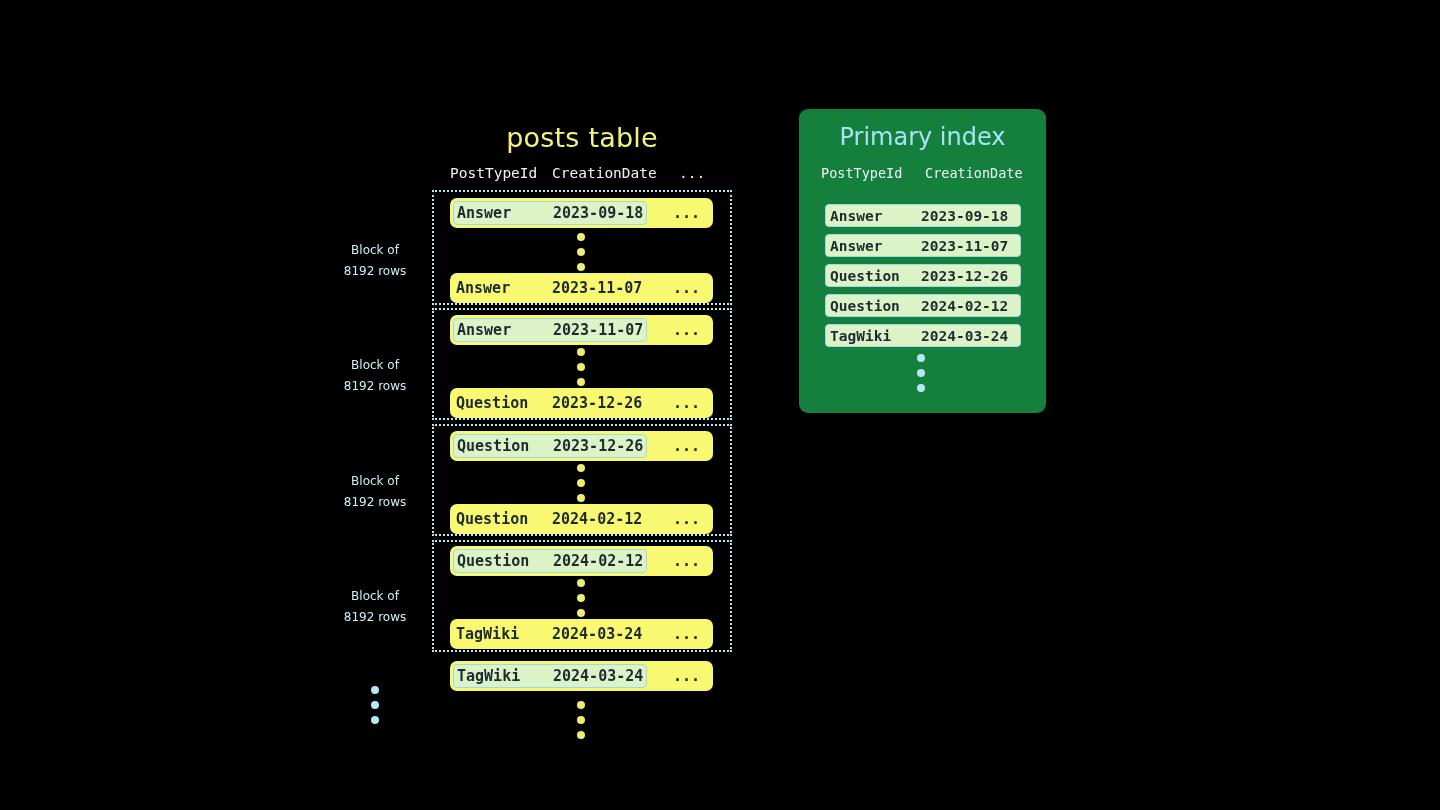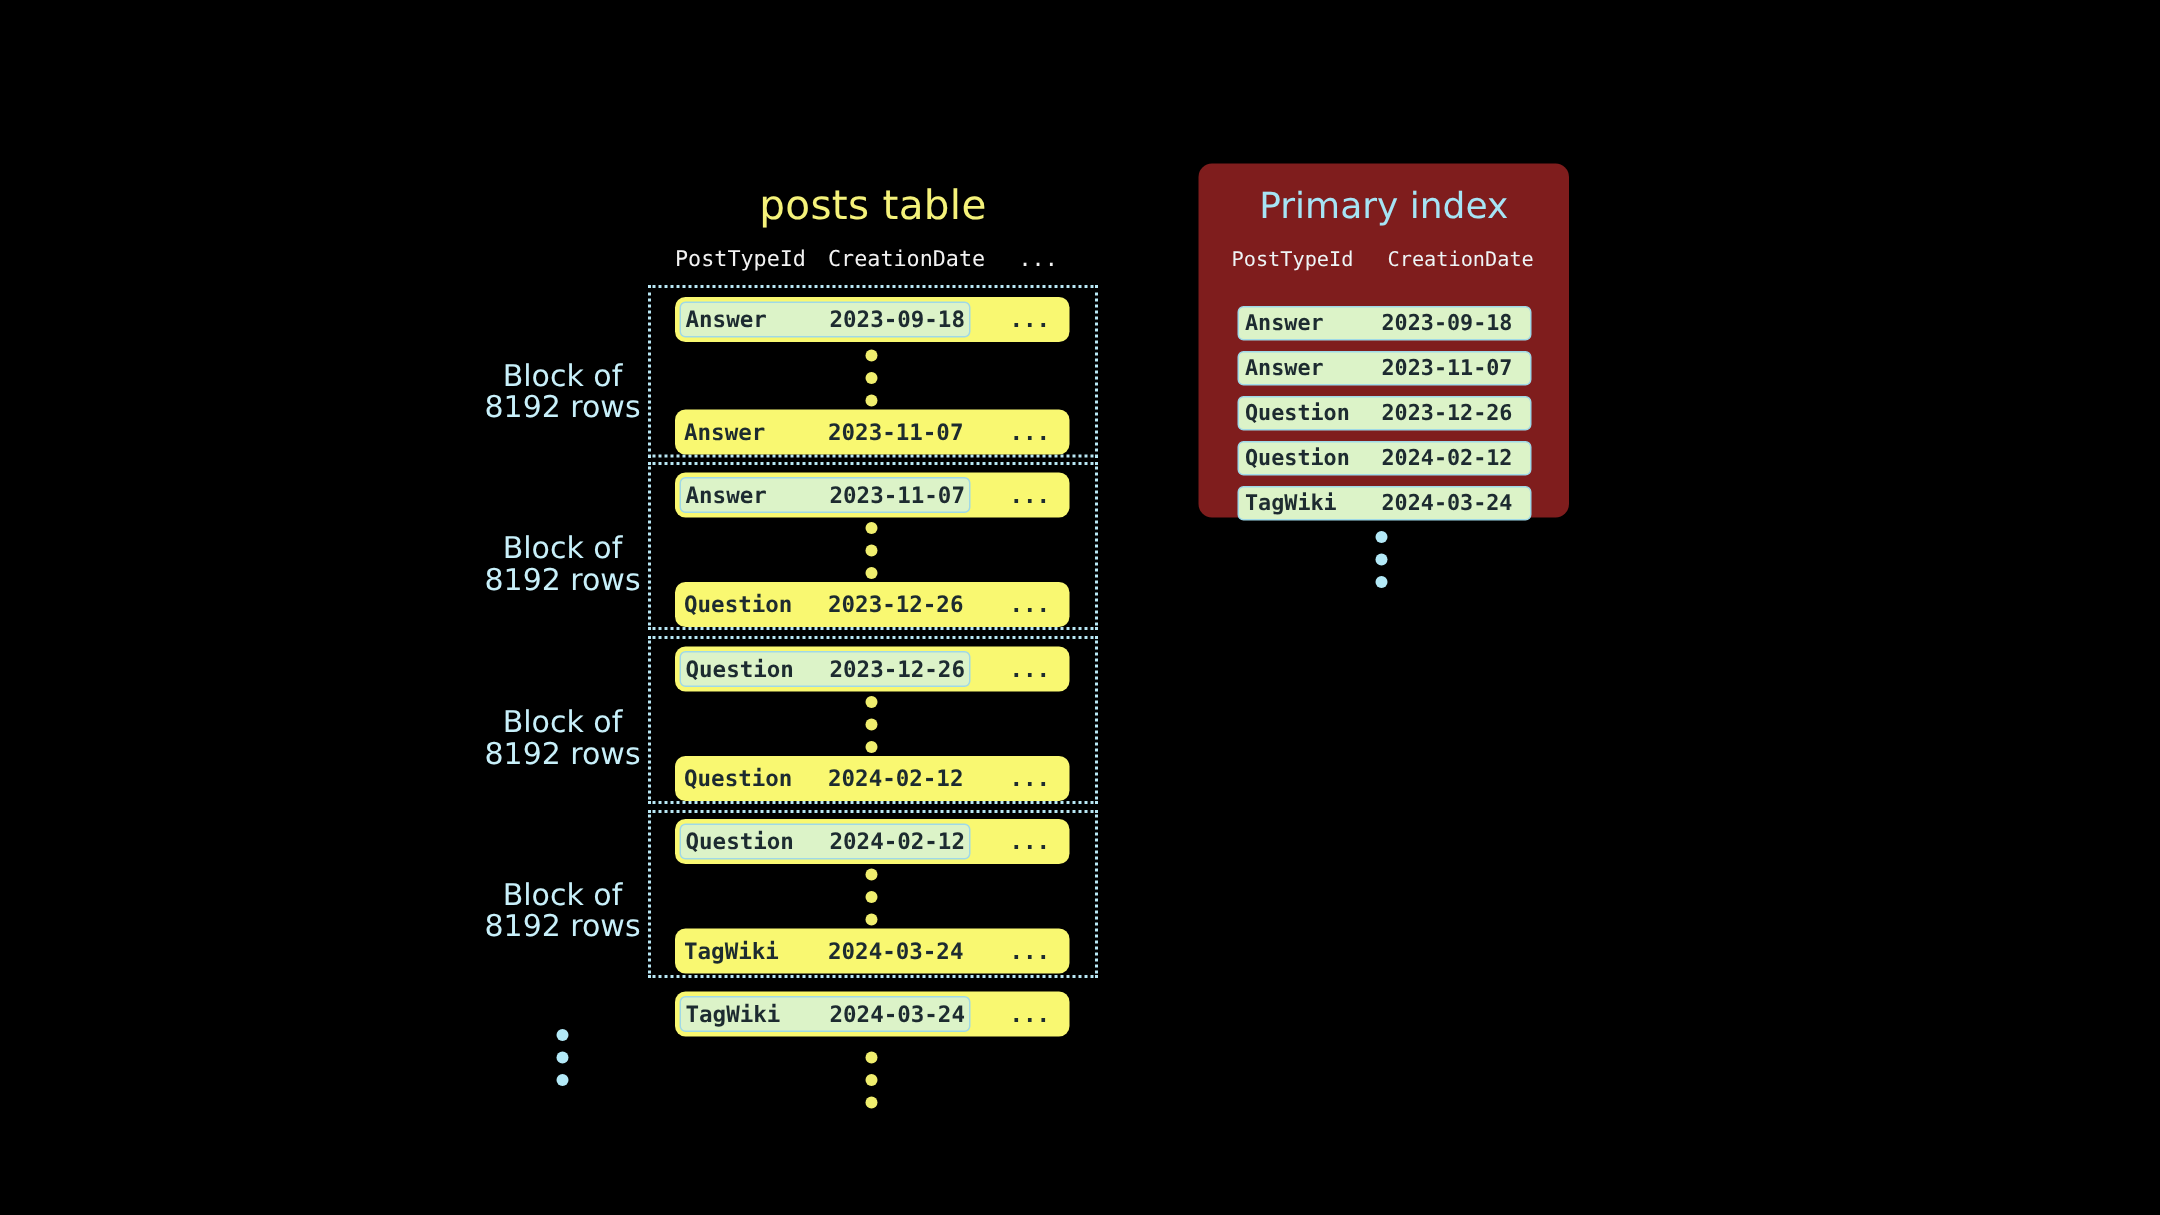--- a/index.html
+++ b/index.html
@@ -58,21 +58,21 @@
     width: 300px;
     border: 2px dotted #b9e8f5;
     box-sizing: border-box;
   }
 
   .block-label {
     position: absolute;
     width: 150px;
     text-align: center;
     color: #c8f0fa;
-    font-size: 20px;
+    font-size: 12px;
     font-family: "DejaVu Sans", sans-serif;
     line-height: 21px;
   }
 
   
   .row {
     position: absolute;
     left: 450px;
     width: 263px;
     height: 30px;
@@ -144,22 +144,22 @@
   }
   .vdots.yellow i { background: #f0ee6e; }
   .vdots.blue i   { background: #b3e9f7; }
 
   
   #primary-index-panel {
     position: absolute;
     left: 799px;
     top: 109px;
     width: 247px;
-    height: 236px;
-    background: #7f1d1d;
+    height: 304px;
+    background: #15803d;
     border-radius: 9px;
   }
   #primary-index-title {
     position: absolute;
     left: 0;
     top: 14px;
     width: 247px;
     text-align: center;
     color: #a6e4f5;
     font-size: 24px;

